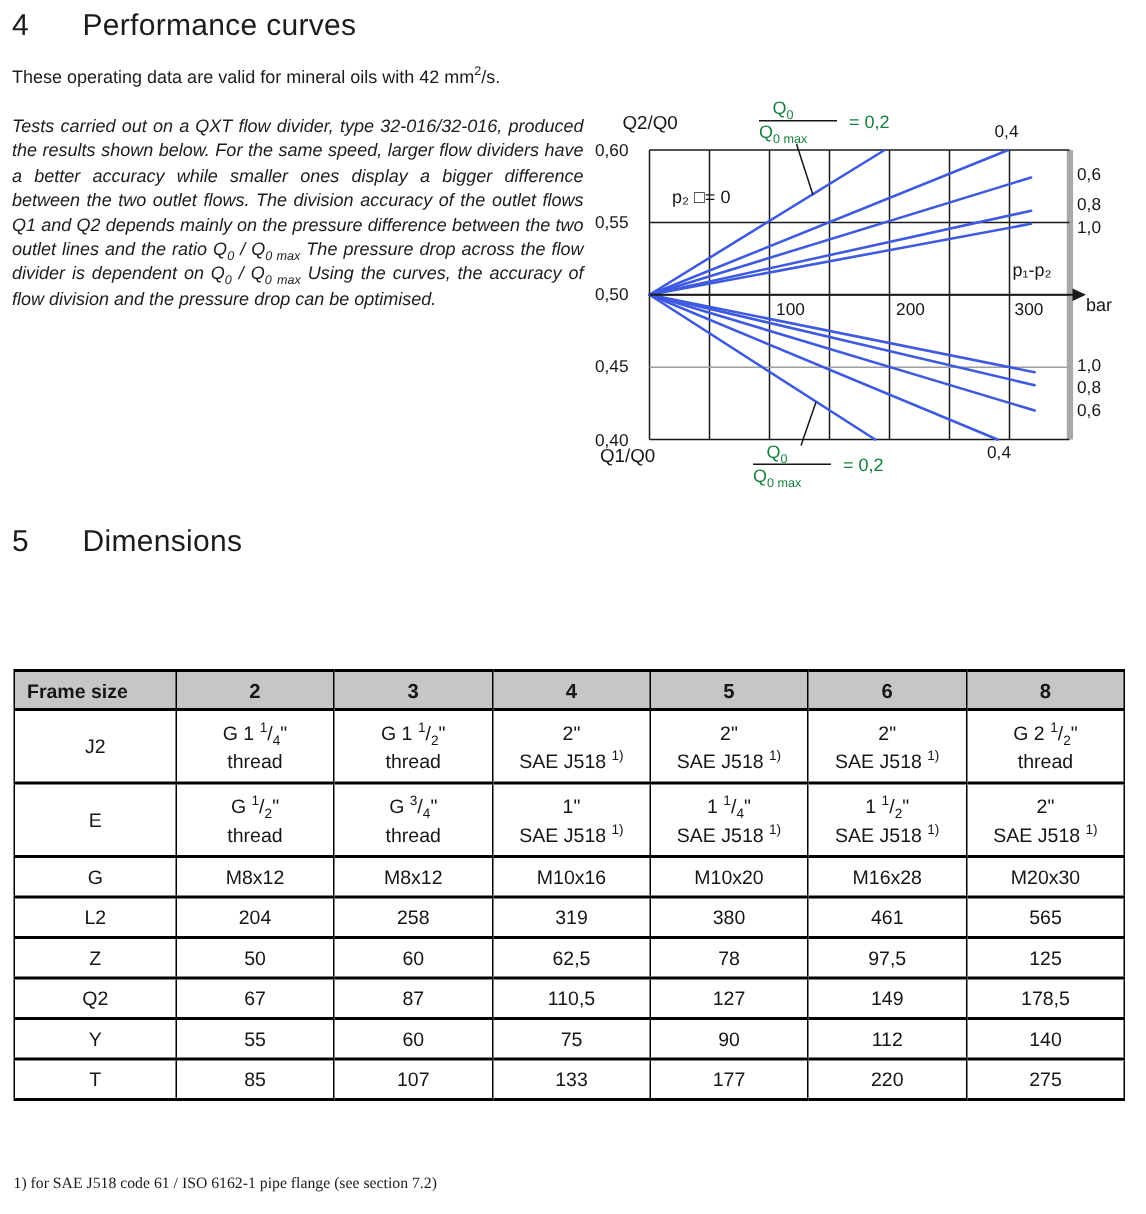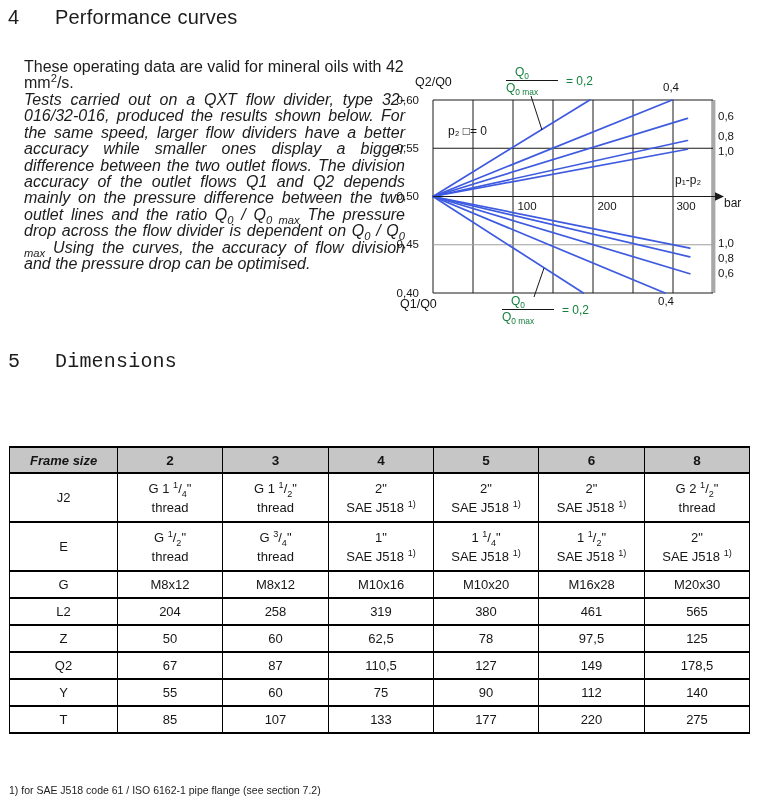--- a/index.html
+++ b/index.html
@@ -2,40 +2,40 @@
 <html><head>
 <meta charset="utf-8">
 <style>
   html,body{margin:0;padding:0;background:#fff;}
   .page{position:relative;width:764px;height:809px;background:#fff;overflow:hidden;
         font-family:"Liberation Sans","DejaVu Sans",sans-serif;color:#1c1c1c;}
   .abs{position:absolute;}
   .h2{font-size:20px;letter-spacing:.2px;}
   .h3{font-size:16px;}
   .hnum{display:inline-block;min-width:47px;}
-  .body{font-size:16px;line-height:16.4px;margin:16px;}
+  .body{font-size:12px;line-height:16.4px;margin:0;}
   .just{text-align:justify;font-style:italic;}
   sup{font-size:70%;line-height:0;}
   sub{font-size:70%;line-height:0;}
   
   .chart{left:390px;top:60px;width:374px;height:278px;}
   .chart svg{position:absolute;left:0;top:0;}
   .fracgrp{position:absolute;display:flex;align-items:center;font-size:12px;color:#15803d;}
   .frac{display:inline-block;}
   .frac .num{padding:0 0 1px 9px;line-height:13px;}
   .frac .bar{border-top:1.2px solid #161616;height:0;}
   .frac .den{padding:1px 0 0 0;line-height:13px;white-space:nowrap;}
   .frac-eq{margin-left:8px;white-space:nowrap;}
   
   .tablewrap{left:9px;top:446px;width:740px;}
   table{border-collapse:collapse;width:740px;table-layout:fixed;font-size:13px;color:#161616;}
   th,td{border-top:2px solid #000;border-bottom:2px solid #000;border-left:1.5px solid #000;border-right:1.5px solid #000;
         text-align:center;vertical-align:middle;padding:1px 2px;}
   th{background:#c6c6c6;font-weight:bold;font-size:13.5px;}
-  th.first{text-align:left;padding-left:20px;font-size:13px;font-style:italic;}
+  th.first{text-align:left;padding-left:8px;font-size:13px;}
   tr.header{height:26px;}
   tr{height:27px;}
   tr.tall{height:49px;}
   .cl{line-height:19px;}
   .footnote{font-size:10.5px;color:#1c1c1c;}
 </style>
 </head>
 <body>
 
 <div class="page">
@@ -112,21 +112,21 @@
     <div class="fracgrp" style="left:112px;top:235px;">
       <span class="frac">
         <span class="num" style="display:block;">Q<sub>0</sub></span>
         <span class="bar" style="display:block;width:52px;"></span>
         <span class="den" style="display:block;">Q<sub>0 max</sub></span>
       </span>
       <span class="frac-eq">= 0,2</span>
     </div>
   </div>
 
-  <div class="abs h2" style="left:8px;top:350px;font-family:Liberation Mono, monospace;">
+  <div class="abs h2" style="left:8px;top:350px;">
     <span class="hnum">5</span><span>Dimensions</span>
   </div>
 
 
   <div class="abs tablewrap">
     <table>
       <colgroup>
         <col style="width:108px">
           <col style="width:105px">
           <col style="width:106px">
@@ -322,15 +322,15 @@
               <div class="cl">220</div>
             </td>
             <td>
               <div class="cl">275</div>
             </td>
           </tr>
         </tbody>
     </table>
   </div>
 
-  <div class="abs footnote" style="left:9px;top:784px;">1) for SAE J518 code 61 / ISO 6162-1 pipe flange (see section 7.2)</div>
+  <div class="abs footnote" style="left:9px;top:784px;font-family:Liberation Serif, serif;">1) for SAE J518 code 61 / ISO 6162-1 pipe flange (see section 7.2)</div>
 
 </div>
 
 </body></html>

